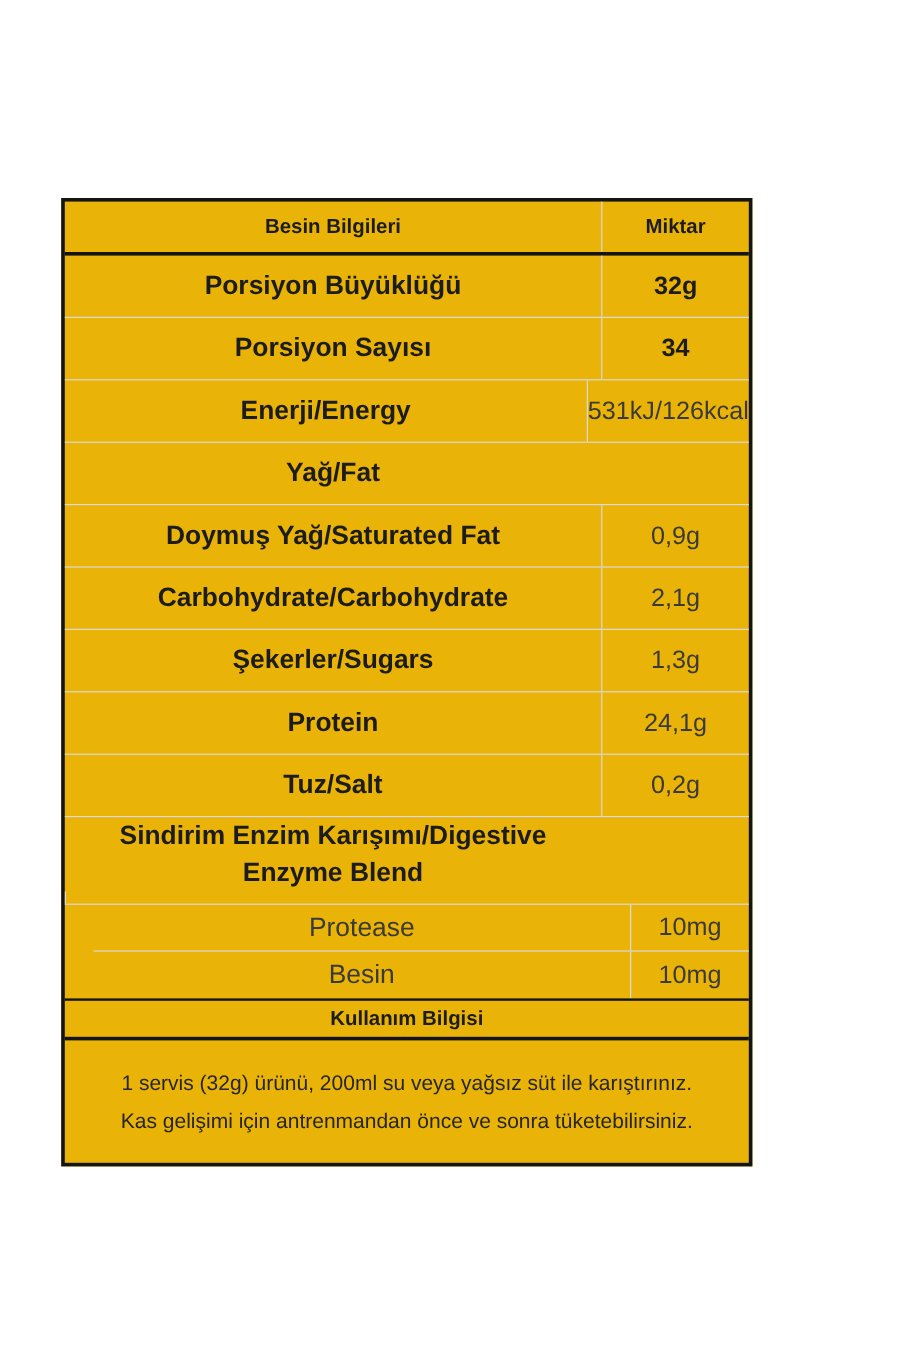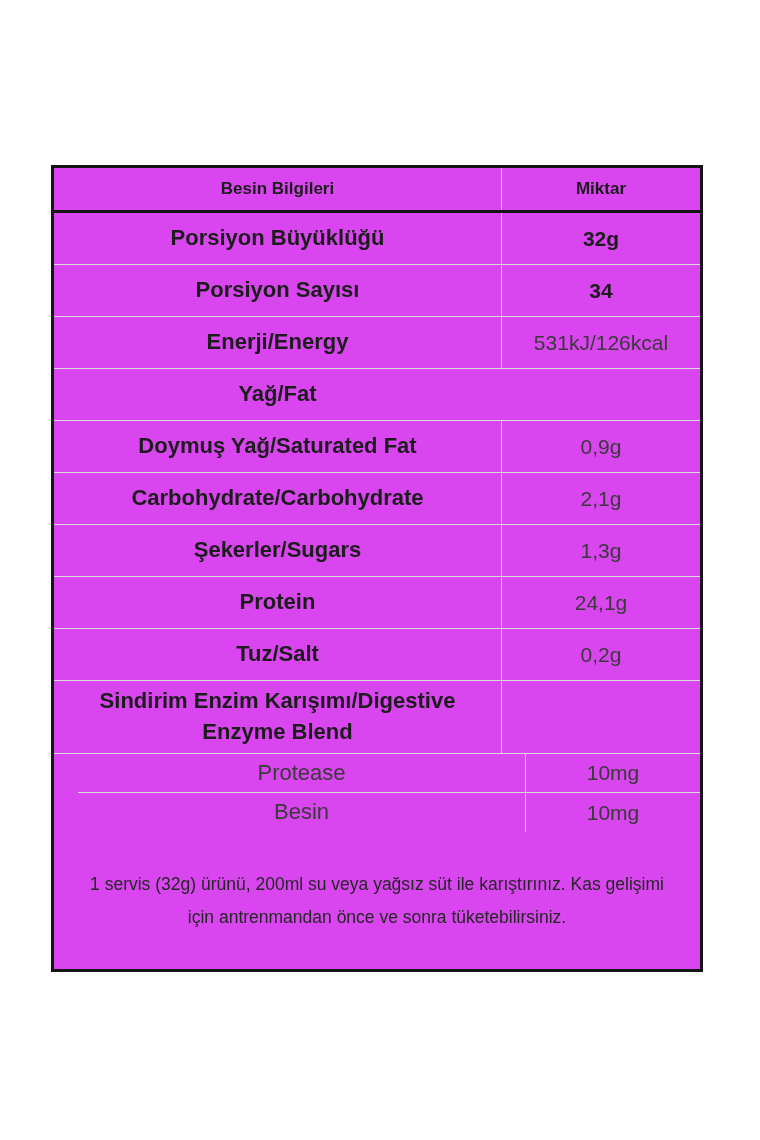--- a/index.html
+++ b/index.html
@@ -11,43 +11,43 @@
     height: 1140px;
     background: #ffffff;
     font-family: "Liberation Sans", "DejaVu Sans", sans-serif;
     position: relative;
     overflow: hidden;
   }
   .nutrition-table {
     position: absolute;
     left: 51px;
     top: 165px;
-    width: 652px;
+    width: 576px;
     height: 807px;
     box-sizing: border-box;
     border: 3px solid #141414;
     display: flex;
     flex-direction: column;
-    background: #d946ef;
+    background: #eab308;
     justify-content: center;
   }
   .row {
     display: flex;
     flex: 0 0 auto;
     box-sizing: border-box;
   }
   .row.header-row {
     height: 45px;
     border-bottom: 3px solid #141414;
   }
   .row.data-row {
     height: 52px;
     border-bottom: 1px solid #dadada;
   }
-  .row.data-row.tall { height: 73px; }
+  .row.data-row.tall { height: 73px; flex-direction: column; }
   .row.data-row.compact { height: 39px; margin-left: 24px; }
   #rows .row.data-row:last-child { border-bottom: none; }
   .cell {
     display: flex;
     align-items: center;
     justify-content: center;
     text-align: center;
     box-sizing: border-box;
   }
   .cell.label-cell {
@@ -157,16 +157,17 @@
       <div class="row data-row label-regular compact">
     <div class="cell label-cell">Protease</div>
     <div class="cell value-cell">10mg</div>
   </div>
       <div class="row data-row label-regular compact">
     <div class="cell label-cell">Besin</div>
     <div class="cell value-cell">10mg</div>
   </div>
     </div>
 
+  <div class="usage-header">Kullanım Bilgisi</div>
 
   <div class="usage-body">1 servis (32g) ürünü, 200ml su veya yağsız süt ile karıştırınız. Kas gelişimi için antrenmandan önce ve sonra tüketebilirsiniz.</div>
 
 </div>
 
 </body></html>

